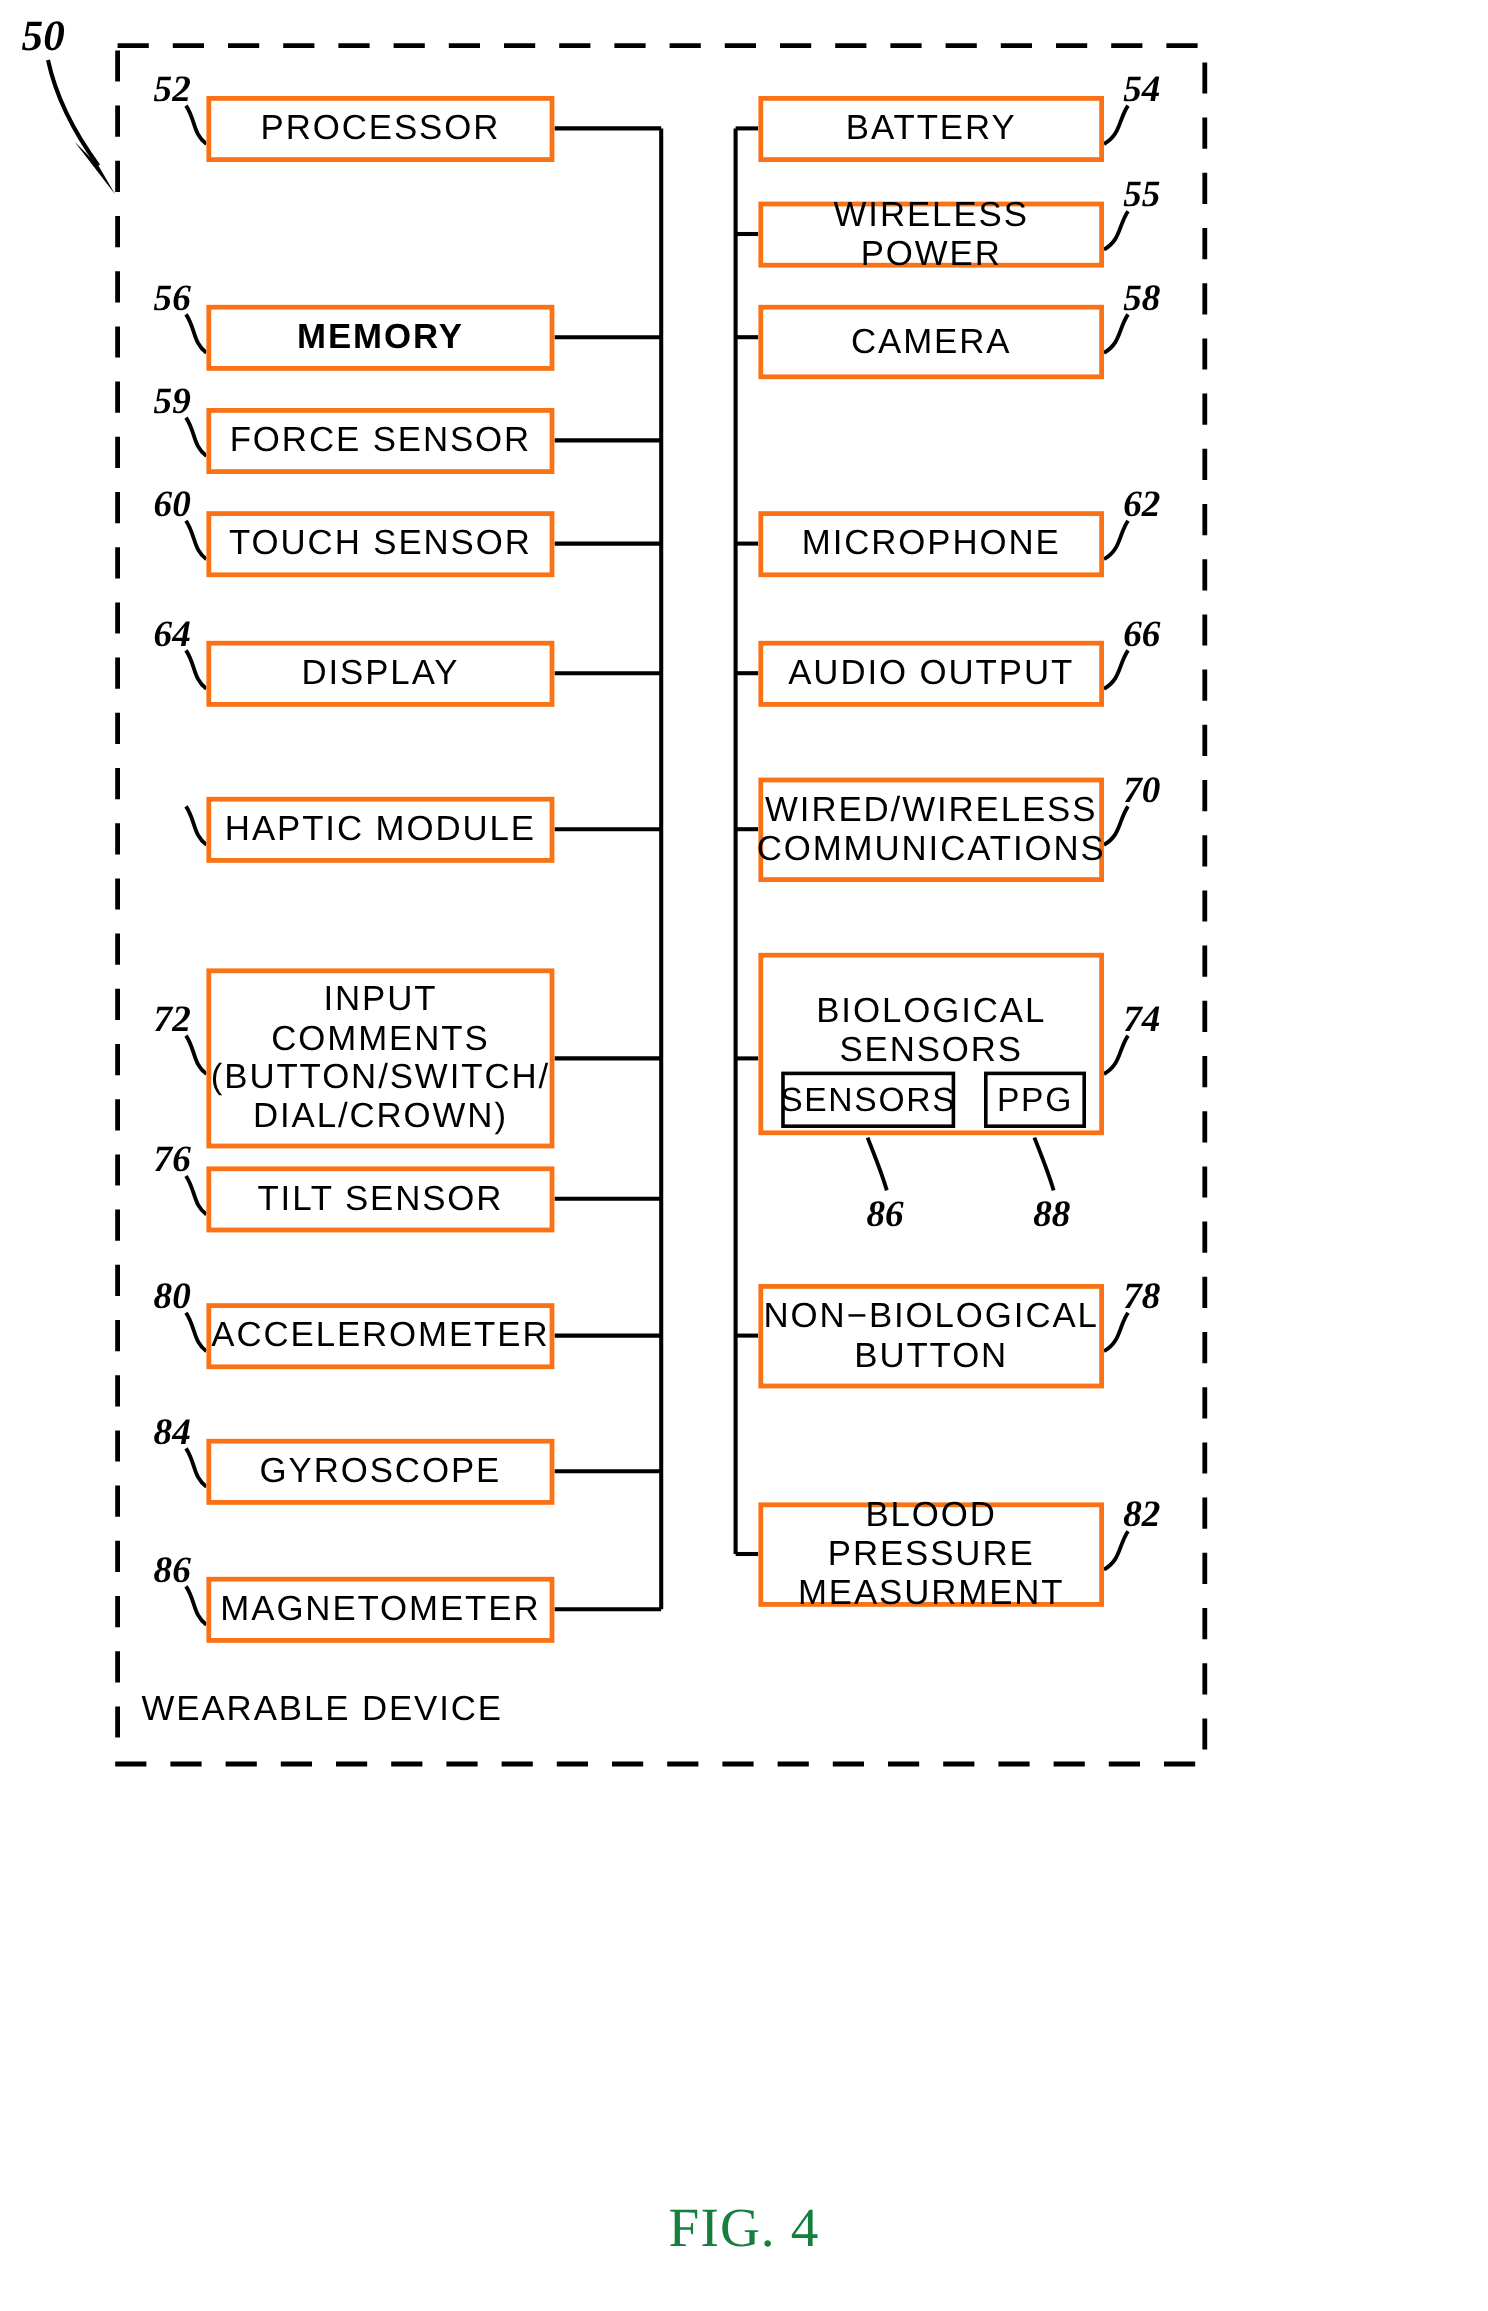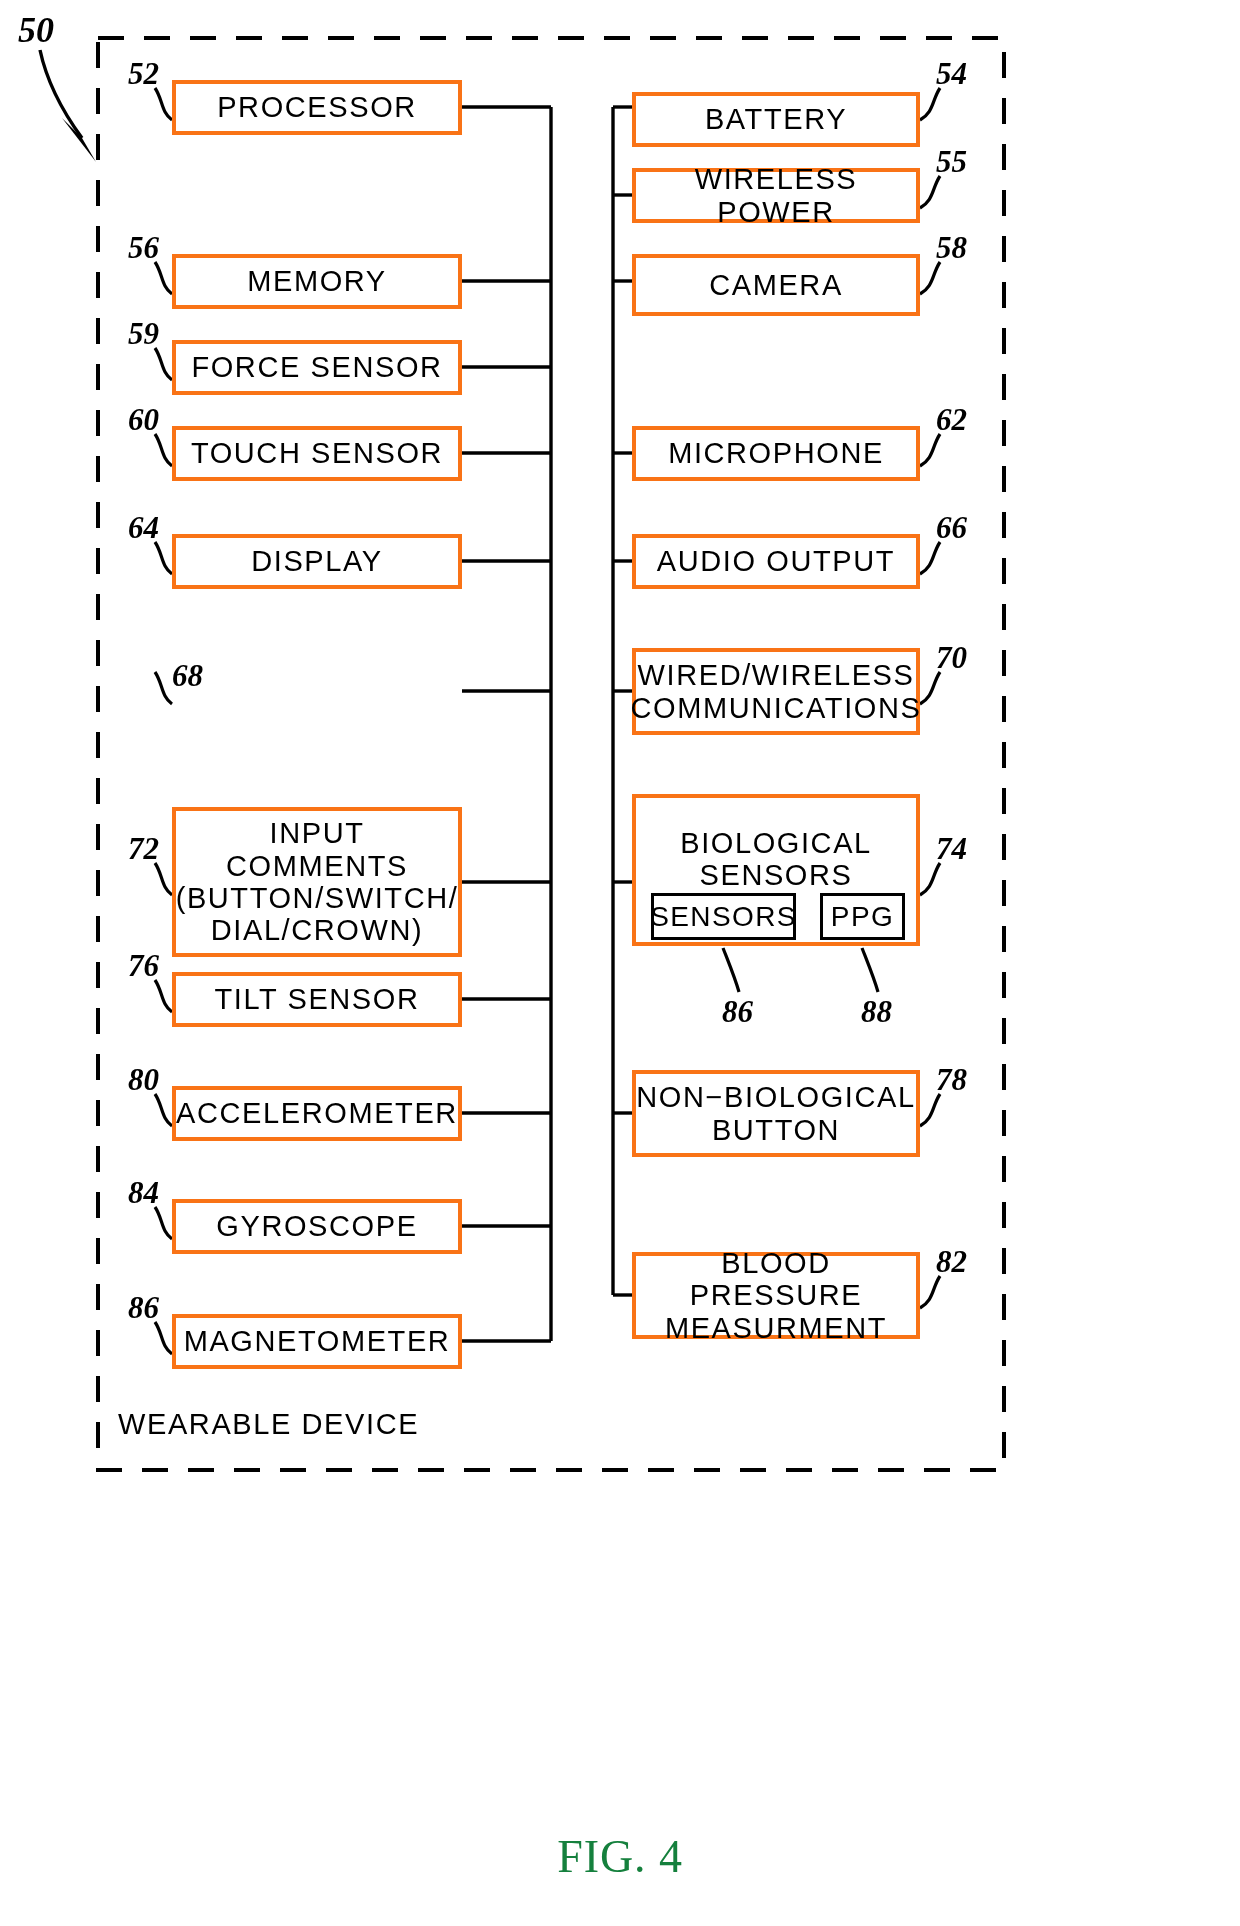--- a/index.html
+++ b/index.html
@@ -193,36 +193,39 @@
   <div class="ref-num" style="left:936px; top:1064px;">78</div>
   <div class="ref-num" style="left:936px; top:1246px;">82</div>
 
   <div class="ref-num" style="left:722px; top:996px;">86</div>
   <div class="ref-num" style="left:861px; top:996px;">88</div>
 
   <div class="node-box" style="left:172px; top:80px;  width:290px; height:55px;">
     <span class="node-label">PROCESSOR</span>
   </div>
 
-  <div class="node-box" style="left:172px; top:254px; width:290px; height:55px;">
+  <div class="node-box" style="left:172px; top:254px; width:290px; height:55px;font-weight:bold;">
     <span class="node-label">MEMORY</span>
   </div>
 
   <div class="node-box" style="left:172px; top:340px; width:290px; height:55px;">
     <span class="node-label">FORCE  SENSOR</span>
   </div>
 
   <div class="node-box" style="left:172px; top:426px; width:290px; height:55px;">
     <span class="node-label">TOUCH  SENSOR</span>
   </div>
 
   <div class="node-box" style="left:172px; top:534px; width:290px; height:55px;">
     <span class="node-label">DISPLAY</span>
   </div>
 
+  <div class="node-box" style="left:172px; top:664px; width:290px; height:55px;">
+    <span class="node-label">HAPTIC  MODULE</span>
+  </div>
 
   <div class="node-box" style="left:172px; top:807px; width:290px; height:150px;">
     <span class="node-label">INPUT  COMMENTS
 (BUTTON/SWITCH/
 DIAL/CROWN)</span>
   </div>
 
   <div class="node-box" style="left:172px; top:972px; width:290px; height:55px;">
     <span class="node-label">TILT  SENSOR</span>
   </div>
@@ -232,21 +235,21 @@
   </div>
 
   <div class="node-box" style="left:172px; top:1199px; width:290px; height:55px;">
     <span class="node-label">GYROSCOPE</span>
   </div>
 
   <div class="node-box" style="left:172px; top:1314px; width:290px; height:55px;">
     <span class="node-label">MAGNETOMETER</span>
   </div>
 
-  <div class="node-box" style="left:632px; top:80px;  width:288px; height:55px;margin-top:12px;">
+  <div class="node-box" style="left:632px; top:80px;  width:288px; height:55px;">
     <span class="node-label">BATTERY</span>
   </div>
 
   <div class="node-box" style="left:632px; top:168px; width:288px; height:55px;">
     <span class="node-label">WIRELESS  POWER</span>
   </div>
 
   <div class="node-box" style="left:632px; top:254px; width:288px; height:62px;text-align:center;">
     <span class="node-label">CAMERA</span>
   </div>

